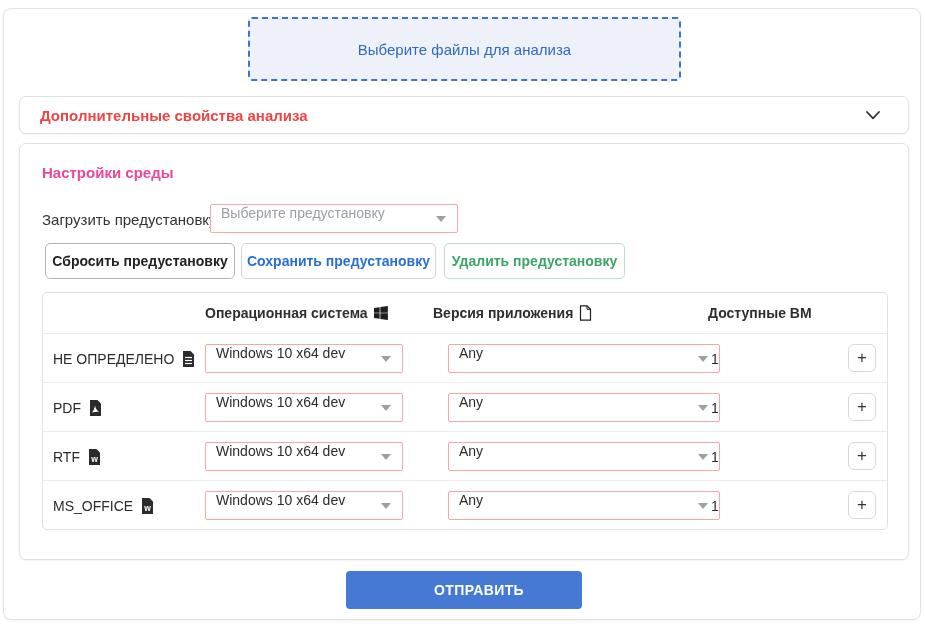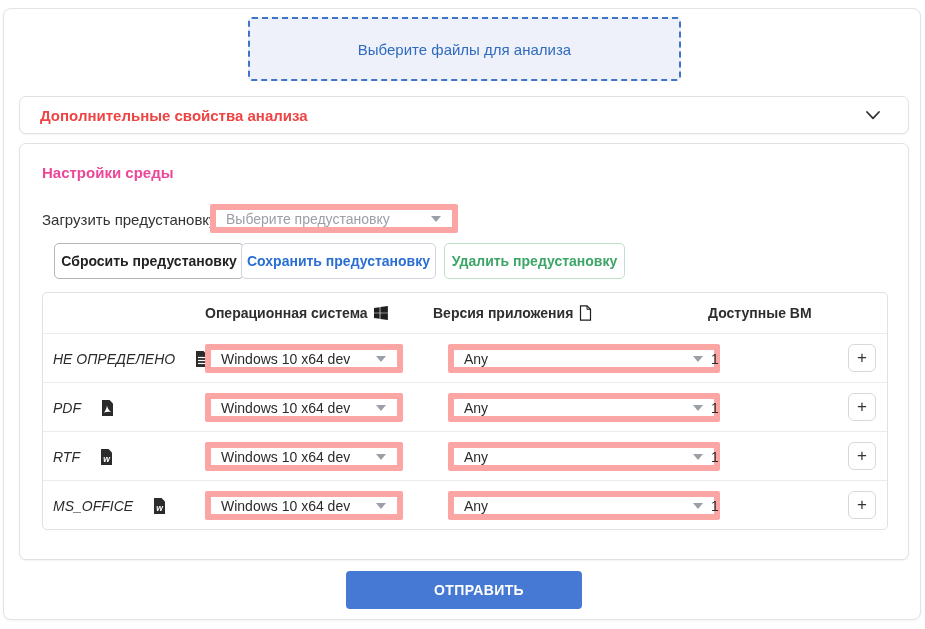--- a/index.html
+++ b/index.html
@@ -30,59 +30,59 @@
   .panel-additional { top:87px; height:38px; display:flex; align-items:center;
     justify-content:space-between; padding:0 28px 0 20px; cursor:pointer; }
   .panel-additional-title { font-size:15px; font-weight:700; color:#ef4444; }
 
   
   .panel-env { top:134px; height:417px; }
   .env-title { position:absolute; left:22px; top:20px; font-size:15px; font-weight:700; color:#ec4899; }
 
   .preset-label { position:absolute; left:22px; top:67px; font-size:15px; color:#333; }
   .select {
-    position:absolute; height:29px; background:#fff; border:6px solid #fca5a5; border-radius:2px;
-    display:flex; align-items:center; padding:0 28px 0 10px; font-size:14px; color:#2b2b2b;
+    position:absolute; height:29px; background:#fff; border:1px solid #fca5a5; border-radius:2px;
+    display:flex; align-items:flex-start; padding:0 28px 0 10px; font-size:14px; color:#2b2b2b;
     cursor:pointer;
   }
   .select .caret {
     position:absolute; right:11px; top:50%; margin-top:-3px;
     width:0; height:0; border-left:5px solid transparent; border-right:5px solid transparent;
     border-top:6px solid #9aa0a6;
   }
   .select-preset { left:190px; top:60px; width:248px; }
   .select-preset .sel-value { color:#9aa0a6; }
 
   .btn-row { position:absolute; left:22px; top:99px; height:36px; }
   .btn {
     position:absolute; top:0; height:36px; background:#fff; border-radius:5px;
     font-size:14px; font-weight:700; display:flex; align-items:center; justify-content:center;
     cursor:pointer; font-family:"Liberation Sans", sans-serif;
   }
-  .btn-reset  { left:12px;    width:190px; border:1px solid #b4b5b9; color:#222; }
+  .btn-reset  { left:3px;    width:190px; border:1px solid #b4b5b9; color:#222; }
   .btn-save   { left:199px; width:195px; border:1px solid #d2d6dc; color:#2a6fd3; }
   .btn-delete { left:402px; width:181px; border:1px solid #bfe0cb; color:#3da568; }
 
   
   .vm-table {
     position:absolute; left:22px; top:148px; width:846px; height:238px;
     border:1px solid #e0e1e5; border-radius:5px; background:#fff;
   }
   .thead { position:relative; height:40px; }
   .th { position:absolute; top:0; height:40px; display:flex; align-items:center; gap:6px;
         font-size:14px; font-weight:700; color:#2e2e2e; }
   .th-type { left:10px; }
   .th-os   { left:162px; }
   .th-ver  { left:390px; }
   .th-vms  { left:665px; }
 
   .trow { position:relative; height:49px; border-top:1px solid #ebebee; }
   .trow:first-of-type { border-top:none; }
   .cell-type { position:absolute; left:10px; top:0; height:49px; display:flex; align-items:center;
-               gap:20px; font-size:14px; color:#2b2b2b;font-style:italic; }
+               gap:8px; font-size:14px; color:#2b2b2b; }
   .sel-os  { left:162px; top:10px; width:198px; }
   .sel-ver { left:405px; top:10px; width:272px; }
   .cell-vms { position:absolute; left:668px; top:0; height:49px; display:flex; align-items:center;
               font-size:14px; color:#2b2b2b; }
   .plus-btn {
     position:absolute; left:805px; top:10px; width:28px; height:28px;
     border:1px solid #d7d8dc; border-radius:6px; background:#fff; color:#333;
     font-size:17px; line-height:26px; text-align:center; cursor:pointer;
   }
 

